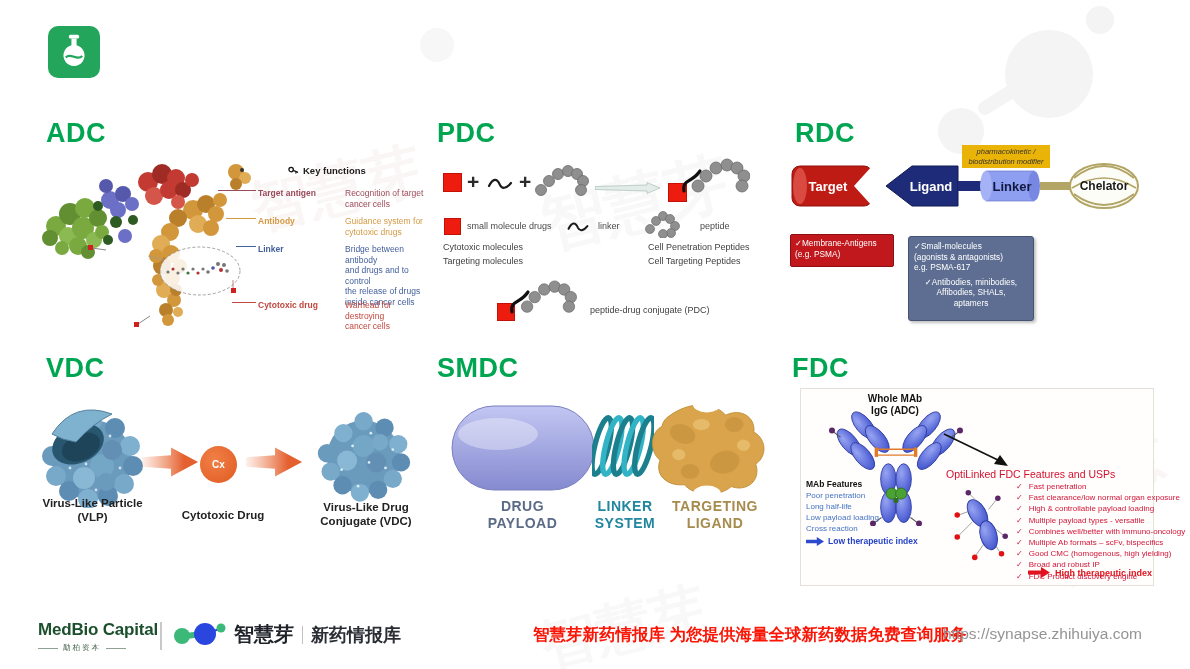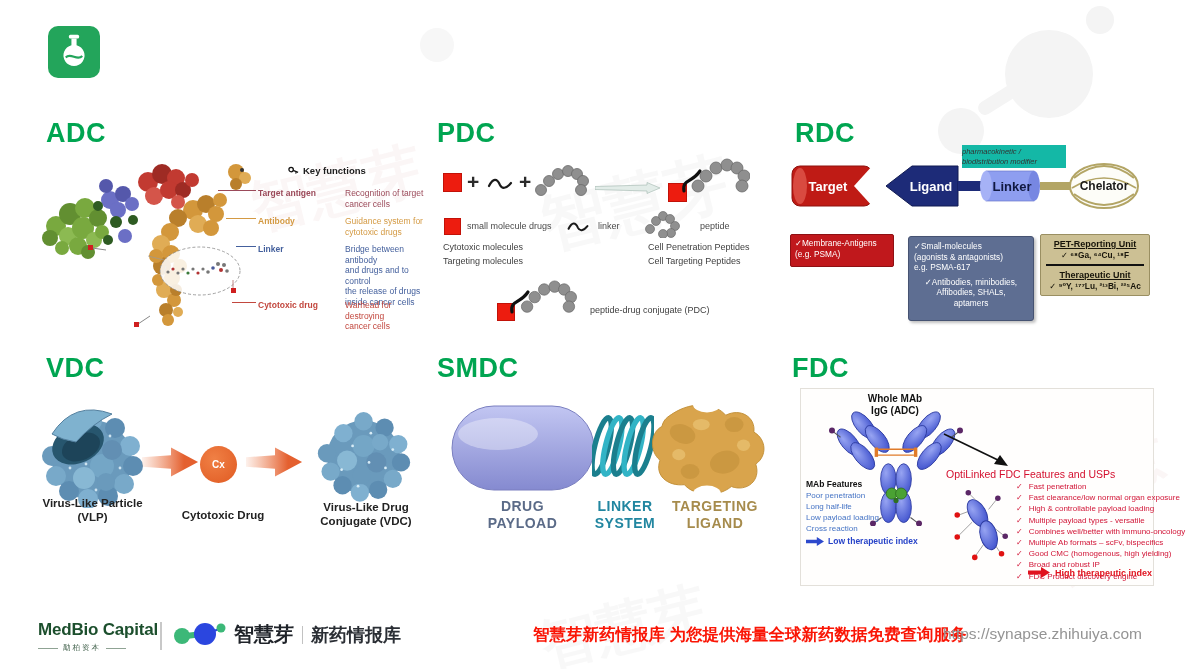--- a/index.html
+++ b/index.html
@@ -304,21 +304,21 @@
         <circle cx="26" cy="10" r="6"></circle>
       <circle cx="37" cy="7" r="6"></circle>
         <circle cx="47" cy="10" r="6"></circle>
         <circle cx="54" cy="18" r="6"></circle>
       <circle cx="52" cy="28" r="6"></circle>
     </g>
   </svg>
   <div class="abs pdctxt" style="left:590px;top:303px;">peptide-drug conjugate (PDC)</div>
 
   <div class="abs plabel" style="left:795px;top:118px;">RDC</div>
-  <div class="abs pre" style="left:962px;top:145px;width:104px;background:#14b8a6;color:#333;font-style:italic;font-size:7.5px;line-height:9.5px;text-align:left;padding:2px 0;">pharmacokinetic /
+  <div class="abs pre" style="left:962px;top:145px;width:88px;background:#eab308;color:#333;font-style:italic;font-size:7.5px;line-height:9.5px;text-align:center;padding:2px 0;">pharmacokinetic /
 biodistribution modifier</div>
   <svg class="abs" style="left:788px;top:158px;" width="360" height="57" viewBox="0 0 360 57">
 
     <rect x="4" y="8" width="80" height="40" rx="8" fill="#bf1b15" stroke="#8f120e"></rect>
     <ellipse cx="12" cy="28" rx="7" ry="18" fill="#d94a40"></ellipse>
     <polygon points="85,7 66,28 85,49" fill="#ffffff"></polygon>
     <text x="40" y="33" text-anchor="middle" font-size="13" font-weight="bold" fill="#ffffff">Target</text>
 
     <polygon points="98,28 124,8 170,8 170,48 124,48" fill="#1d2b78" stroke="#111b52"></polygon>
     <text x="143" y="33" text-anchor="middle" font-size="13" font-weight="bold" fill="#ffffff">Ligand</text>
@@ -341,27 +341,20 @@
     <p class="pre"><span class="chk">✓</span><span class="pre">Membrane-Antigens
 (e.g. PSMA)</span></p>
   </div>
   <div class="abs rbox box-slate" style="left:908px;top:236px;width:126px;">
     <p class="pre"><span class="chk">✓</span><span class="pre">Small-molecules
 (agonists &amp; antagonists)
 e.g. PSMA-617</span></p>
     <p class="pre" style="margin-bottom:8px;text-align:center;"><span class="chk">✓</span><span class="pre">Antibodies, minibodies,
 Affibodies, SHALs,
 aptamers</span></p>
-  </div>
-  <div class="abs rbox box-tan" style="left:1040px;top:234px;width:110px;">
-    <div class="btitle">PET-Reporting Unit</div>
-    <div><span>✓</span> <b>⁶⁸Ga, ⁶⁴Cu, ¹⁸F</b></div>
-    <div class="bdiv"></div>
-    <div class="btitle">Therapeutic Unit</div>
-    <div><span>✓</span> <b>⁹⁰Y, ¹⁷⁷Lu, ²¹³Bi, ²²⁵Ac</b></div>
   </div>
 
   <div class="abs plabel" style="left:46px;top:353px;">VDC</div>
   <svg class="abs" style="left:40px;top:406px;" width="105" height="102" viewBox="0 0 105 102">
     <circle cx="52" cy="54" r="40" fill="#6a9abc"></circle>
     <g>
       <circle cx="52" cy="15" r="10" fill="#78a9c9"></circle>
         <circle cx="75" cy="22" r="10" fill="#5d8db2"></circle>
       <circle cx="90" cy="40" r="10" fill="#7fb0d0"></circle>
         <circle cx="93" cy="60" r="10" fill="#5d8db2"></circle>

